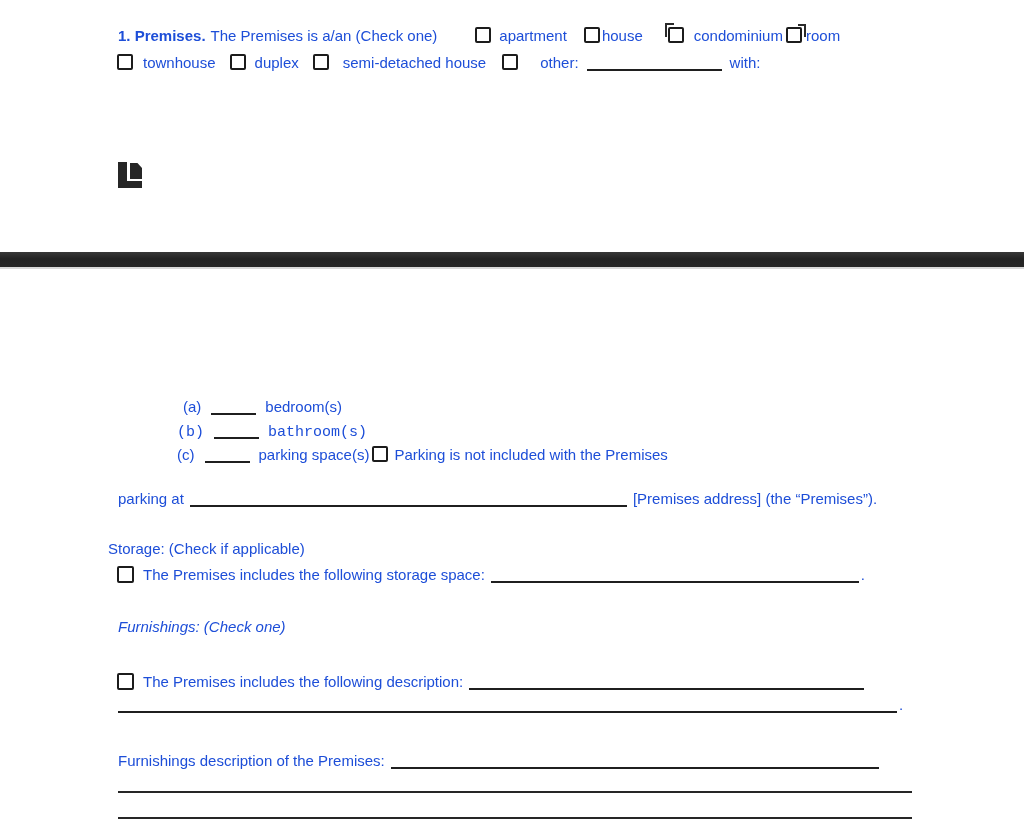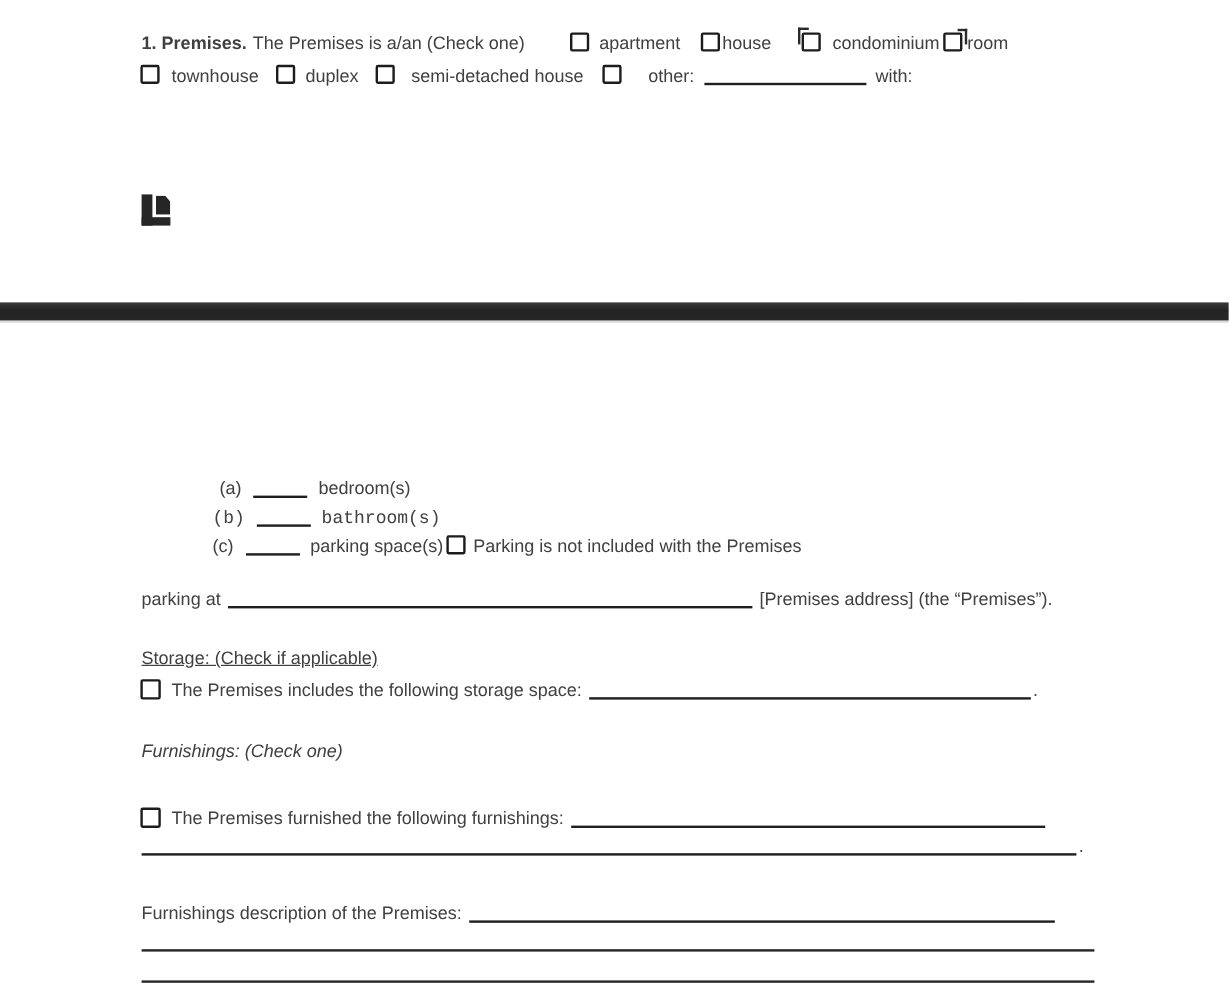--- a/index.html
+++ b/index.html
@@ -1,21 +1,21 @@
 <!DOCTYPE html>
 <html><head>
 <meta charset="utf-8">
 <style>
   * { margin:0; padding:0; box-sizing:content-box; }
   html,body { width:1024px; height:840px; background:#ffffff; }
   body { font-family:"Liberation Sans", sans-serif; color:#0a0a0a; position:relative; overflow:hidden; }
 
   .page { position:absolute; inset:0; background:#ffffff; }
 
-  .row { position:absolute; white-space:nowrap; font-size:15px; line-height:18px; color:#404040; }
+  .row { position:absolute; white-space:nowrap; font-size:15px; line-height:18px; color:#1d4ed8; }
   .bold { font-weight:bold; }
 
   
   .cb { display:inline-block; width:12px; height:12px; border:2px solid #1c1c1c; border-radius:2px; background:#fff; vertical-align:-2px; }
   .cb.big { width:13px; height:13px; vertical-align:-3px; }
   .ghost-left { display:inline-block; width:7px; height:12px; border-top:2px solid #2a2a2a; border-left:2px solid #2a2a2a; vertical-align:4px; margin-right:-6px; }
   .ghost-right { display:inline-block; width:6px; height:11px; border-top:2px solid #2a2a2a; border-right:2px solid #2a2a2a; vertical-align:4px; margin-left:-4px; }
 
   
   .blank { display:inline-block; height:12px; border-bottom:2px solid #1f1f1f; transform:translateY(3px); }
@@ -57,28 +57,28 @@
   <div class="divider-bar"></div>
 
   <div class="row" style="top:398px; left:183px;"><span>(a)</span><span class="blank ml10" style="width:45px;"></span><span class="ml9">bedroom(s)</span></div>
 
   <div class="row" style="top:422px; left:177px;font-family:Liberation Mono, monospace;"><span>(b)</span><span class="blank ml10" style="width:45px;"></span><span class="ml9">bathroom(s)</span></div>
 
   <div class="row" style="top:446px; left:177px;"><span>(c)</span><span class="blank ml10" style="width:45px;"></span><span class="ml9">parking space(s)</span><span class="cb ml3"></span><span class="ml6">Parking is not included with the Premises</span></div>
 
   <div class="row" style="top:490px; left:118px;"><span>parking at</span><span class="blank ml6" style="width:437px;"></span><span class="ml6">[Premises address] (the “Premises”).</span></div>
 
-  <div class="row" style="top:540px; left:118px;text-decoration:underline;"><span>Storage: (Check if applicable)</span></div>
+  <div class="row" style="top:540px; left:108px;"><span>Storage: (Check if applicable)</span></div>
 
   <div class="row" style="top:566px; left:117px;"><span class="cb big"></span><span class="ml9">The Premises includes the following storage space:</span><span class="blank ml6" style="width:368px;"></span><span class="ml2">.</span></div>
 
   <div class="row" style="top:618px; left:118px;font-style:italic;"><span>Furnishings: (Check one)</span></div>
 
 
-  <div class="row" style="top:673px; left:117px;"><span class="cb big"></span><span class="ml9">The Premises furnished the following furnishings:</span><span class="blank ml6" style="width:395px;"></span></div>
+  <div class="row" style="top:673px; left:117px;"><span class="cb big"></span><span class="ml9">The Premises includes the following description:</span><span class="blank ml6" style="width:395px;"></span></div>
 
   <div class="row" style="top:696px; left:118px;"><span class="blank" style="width:779px;"></span><span class="ml2">.</span></div>
 
   <div class="row" style="top:752px; left:118px;"><span>Furnishings description of the Premises:</span><span class="blank ml6" style="width:488px;"></span></div>
 
   <div class="hline" style="top:791px; left:118px; width:794px;"></div>
   <div class="hline" style="top:817px; left:118px; width:794px;"></div>
 
 </div>
 

